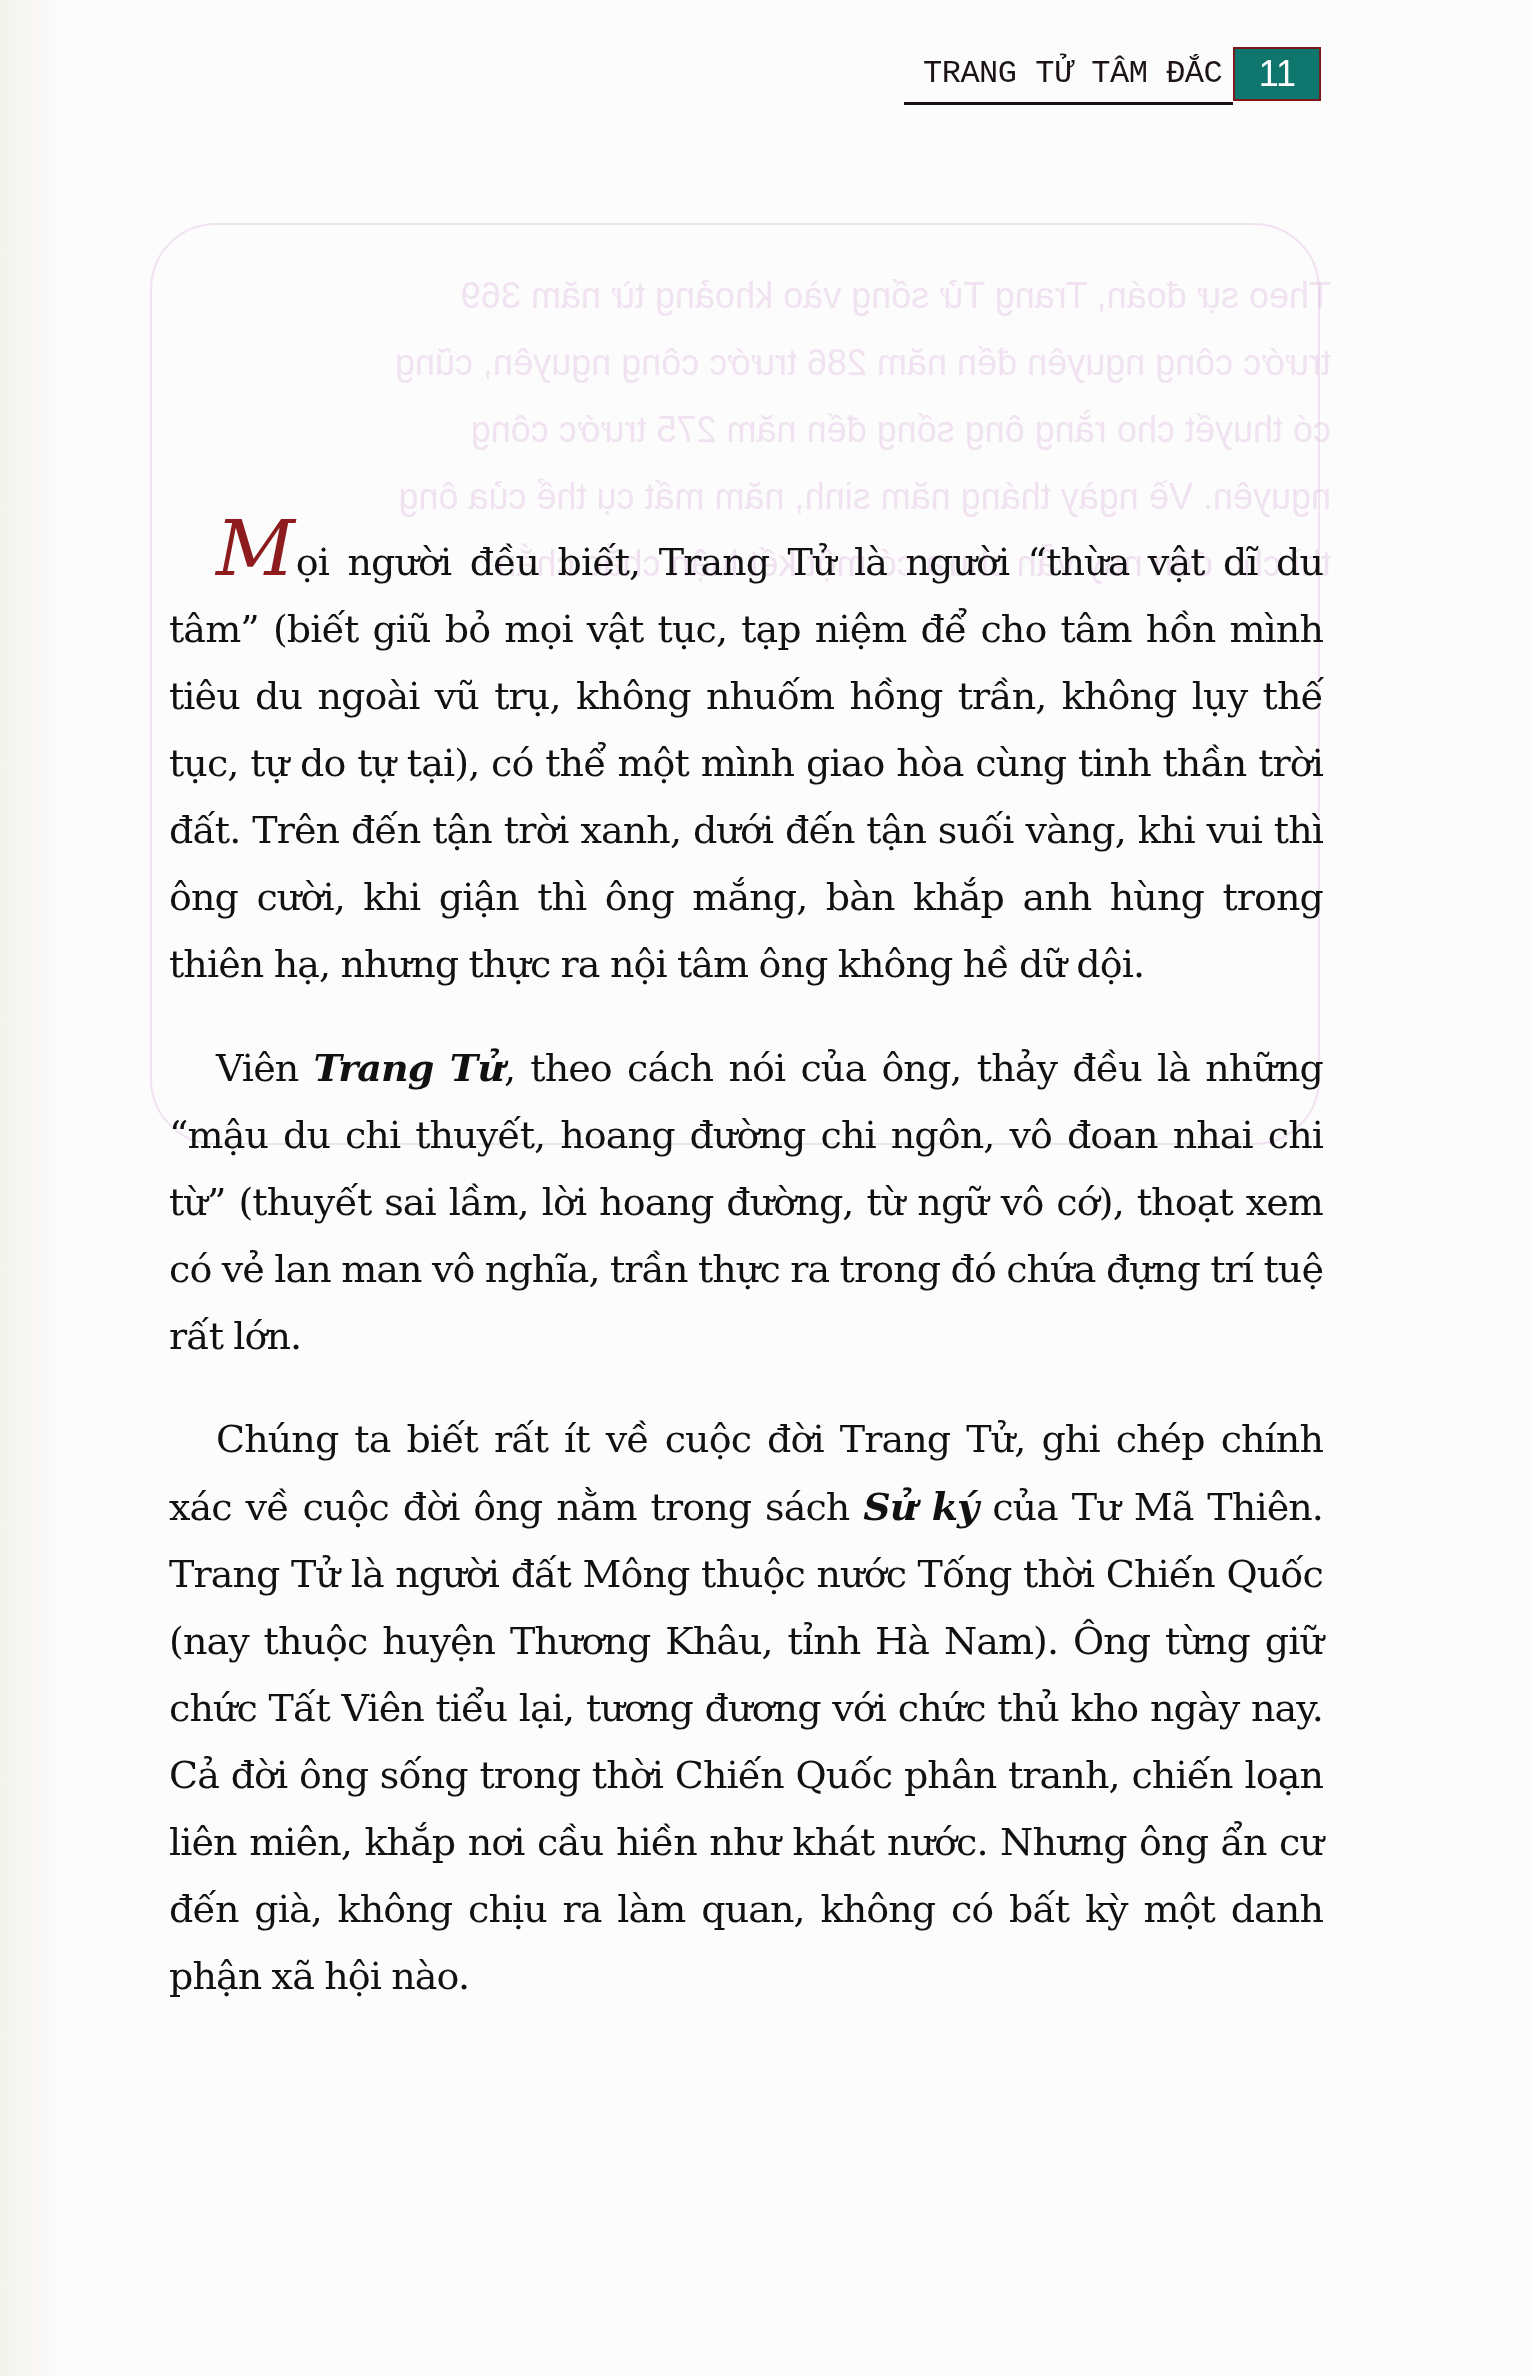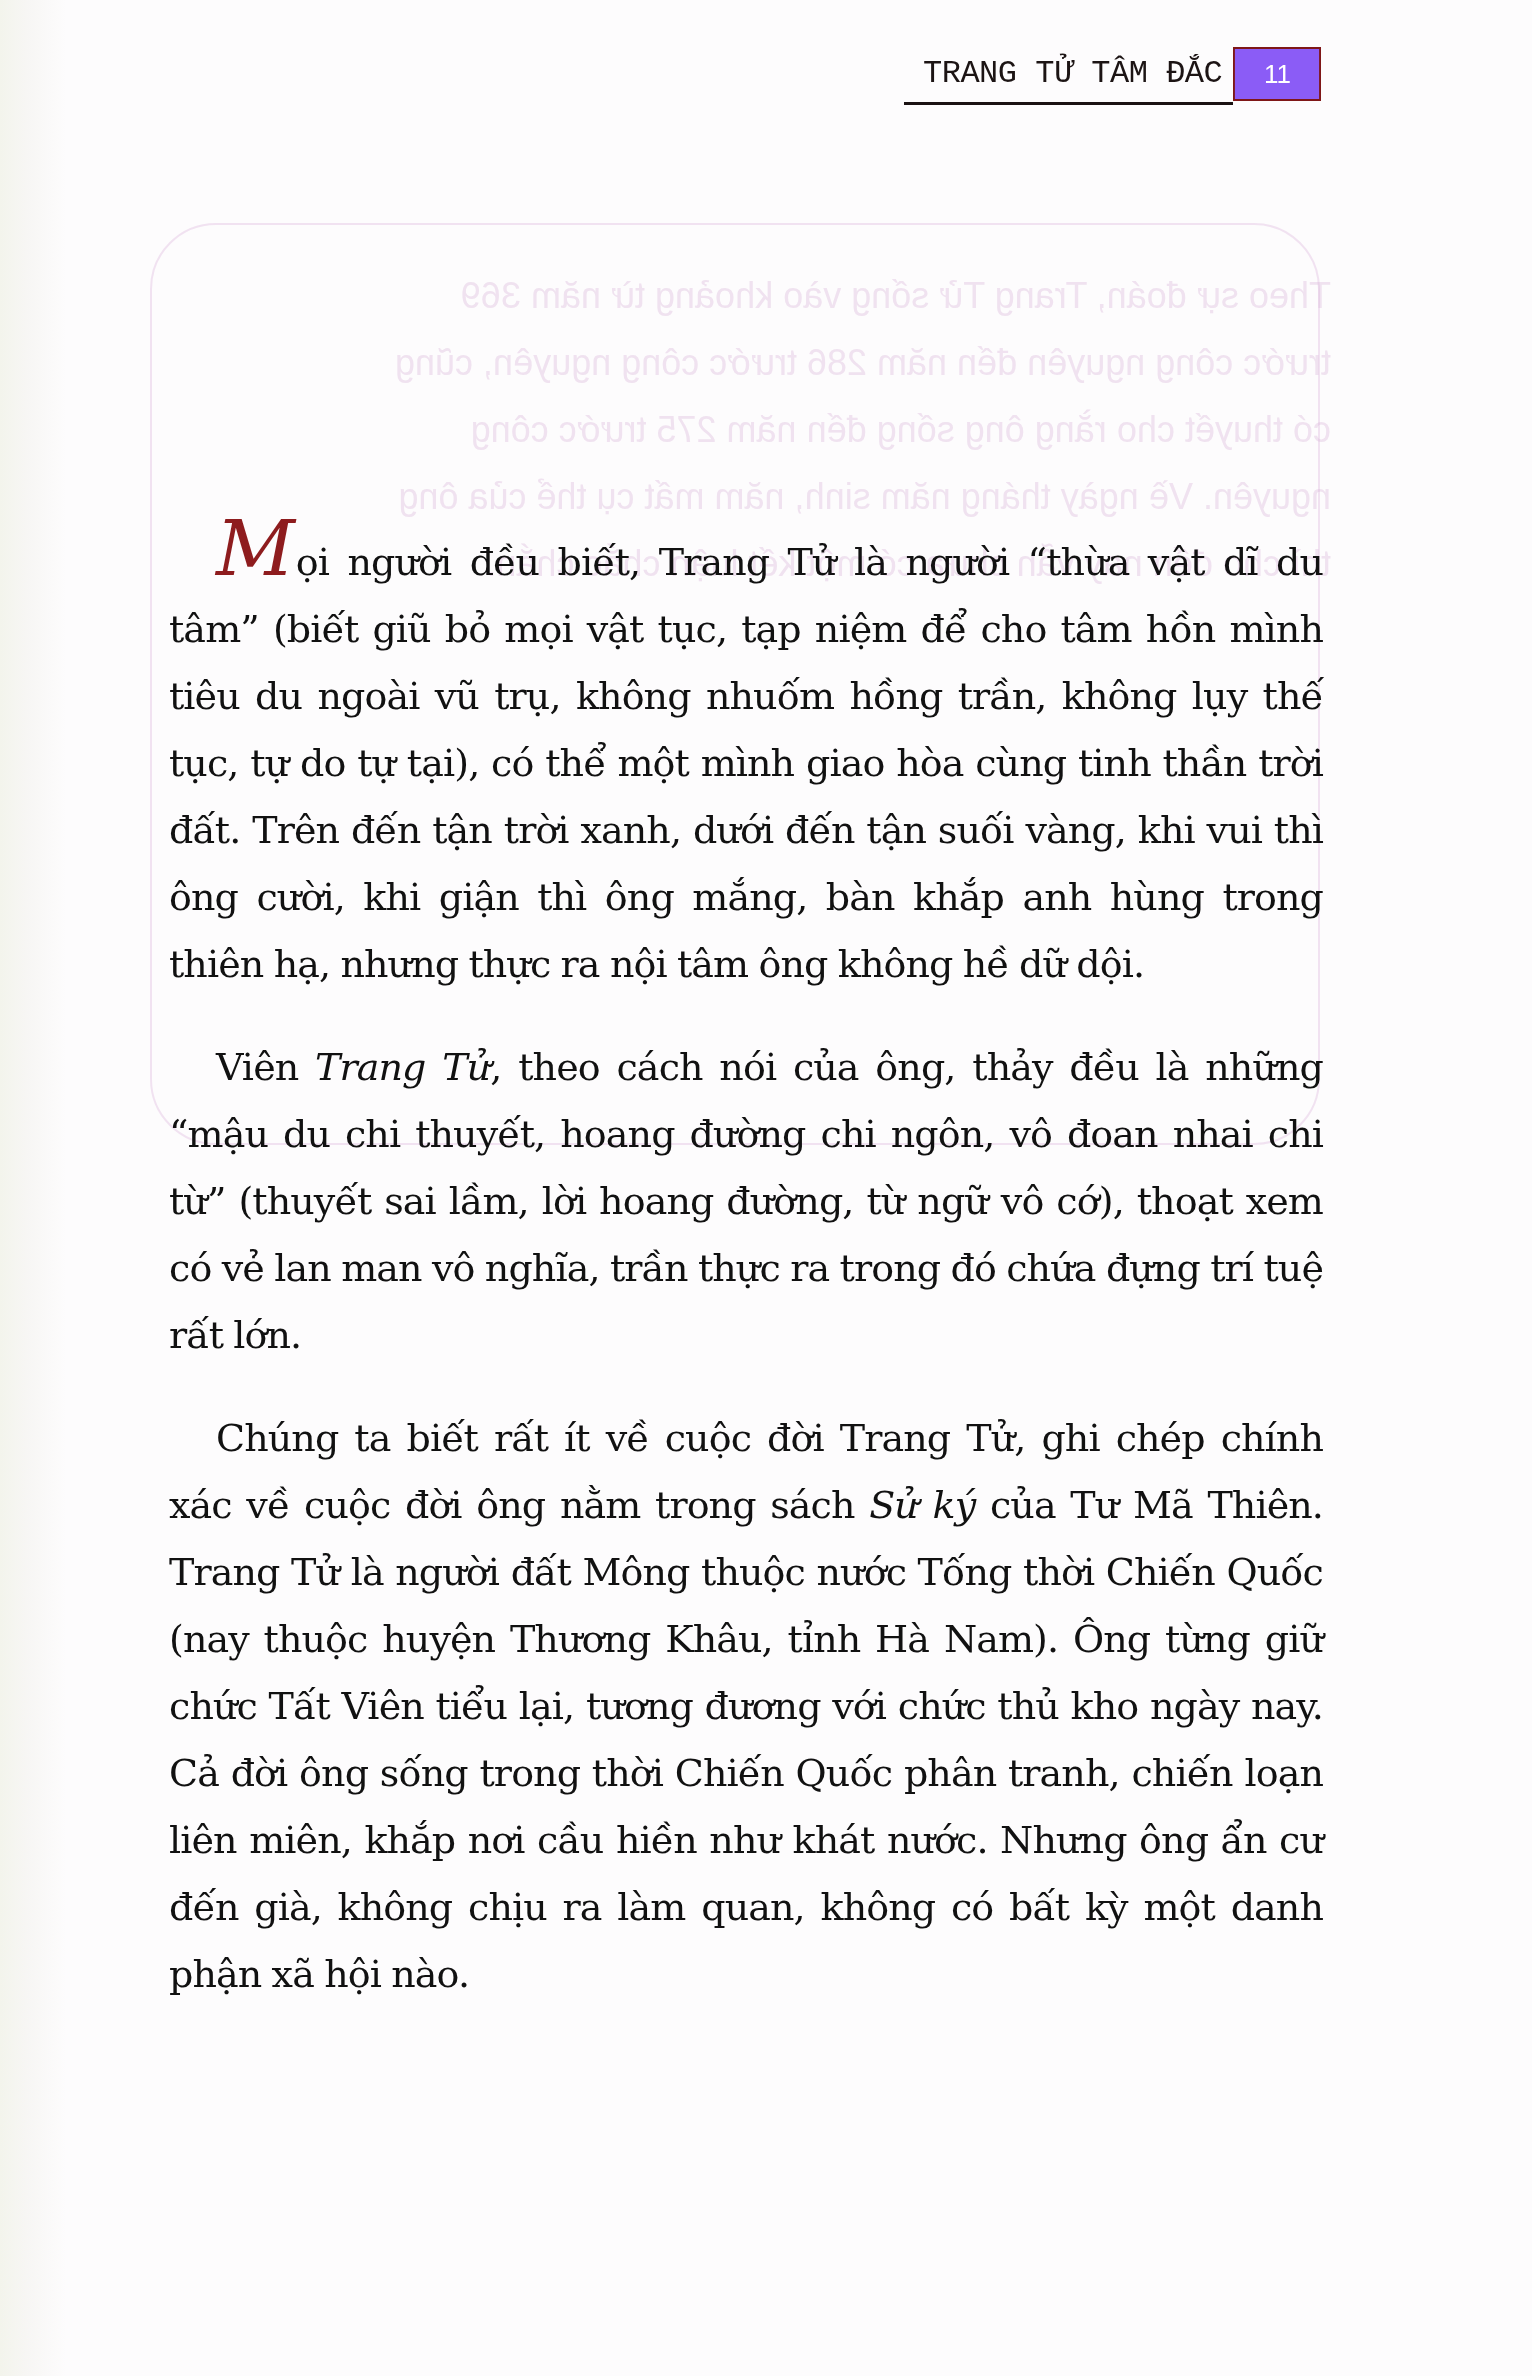--- a/index.html
+++ b/index.html
@@ -40,24 +40,24 @@
     .running-title {
       font-family: Liberation Mono, monospace;
       font-size: 32px;
       letter-spacing: -0.5px;
       color: #1c1414;
       padding: 9.4px 11.2px 9.4px 19px;
       border-bottom: 3.7px solid #1a1212;
       line-height: 36px;
     }
     .page-number {
-      background: #8b5cf6;
+      background: #0f766e;
       color: #ffffff;
       font-family: "Liberation Sans", sans-serif;
-      font-size: 26px;
+      font-size: 36px;
       width: 88px;
       height: 54px;
       line-height: 54px;
       text-align: center;
       box-shadow: inset 0 0 0 1.9px #7f1718;
     }
     .body-text {
       position: absolute;
       left: 169px;
       top: 529px;
@@ -74,21 +74,21 @@
     .body-text p + p { margin-top: 36px; }
     .body-text p.first { text-indent: 47px; }
     .dropcap {
       color: #8e1c1e;
       font-style: italic;
       font-size: 77px;
       line-height: 37px;
       font-family: "DejaVu Serif", "Liberation Serif", serif;
       margin-right: 1.9px;
     }
-    em { font-style: italic; }
+    em { font-style: italic; font-weight: bold; }
   </style>
 </head>
 <body>
 
 <div class="page-shade"></div>
 
 <div class="bleed-box"></div>
 <div class="bleed-lines">
   <div>Theo sự đoán, Trang Tử sống vào khoảng từ năm 369</div>
   <div>trước công nguyên đến năm 286 trước công nguyên, cũng</div>

